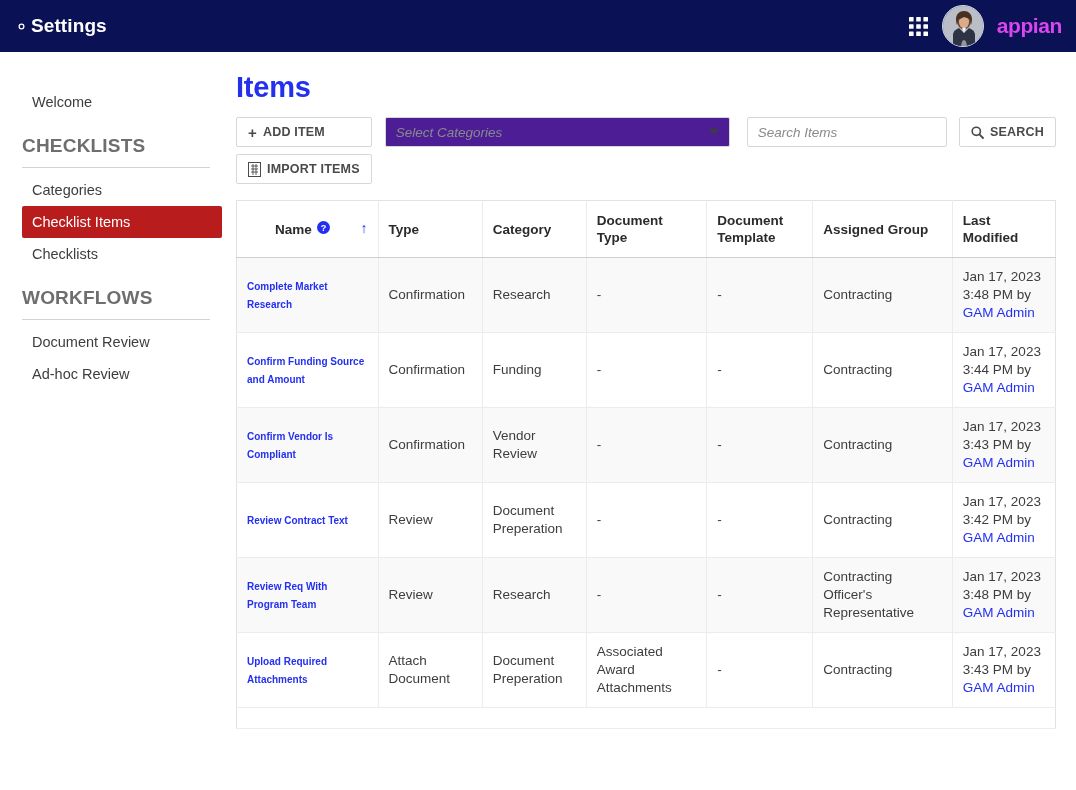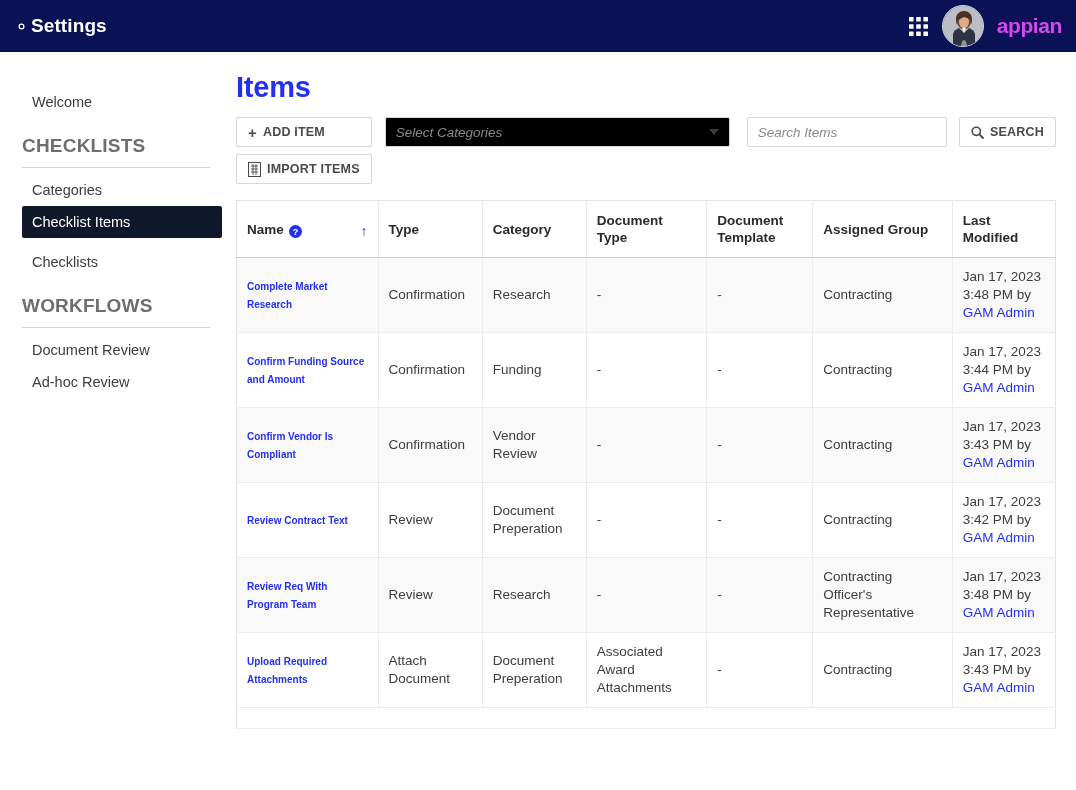--- a/index.html
+++ b/index.html
@@ -66,23 +66,23 @@
     background: #ffffff;
   }
   .side-link {
     display: block;
     font-size: 14.5px;
     color: #3d3d3d;
     padding: 7px 0 7px 32px;
     line-height: 18px;
   }
   .side-link.active {
-    background: #0f172a;
+    background: #b91c1c;
     color: #ffffff;
-    margin: 0 10px 8px 22px;
+    margin: 0 10px 0 22px;
     padding-left: 10px;
     border-radius: 2px;
   }
   .side-section {
     font-size: 19px;
     font-weight: bold;
     color: #6e6e6e;
     letter-spacing: 0.2px;
     padding: 17px 0 0 22px;
   }
@@ -142,21 +142,21 @@
 
   .select-wrap {
     flex: 0 0 345px;
     margin-left: 13px;
     position: relative;
   }
   .select-box {
     height: 30px;
     border: 1px solid #d7d7d7;
     border-radius: 2px;
-    background: #000000;
+    background: #4c1d95;
     display: flex;
     align-items: center;
     padding: 0 10px;
     cursor: pointer;
   }
   .select-placeholder {
     font-size: 13.5px;
     color: #8a8a8a;
     font-style: italic;
     flex: 1 1 auto;
@@ -220,21 +220,21 @@
     vertical-align: middle;
     font-size: 13.5px;
     color: #3d3d3d;
     padding: 10px;
     line-height: 18px;
   }
   table.grid td:last-child { border-right: none; }
   table.grid tbody tr:nth-child(odd) { background: #f9f9f9; }
   table.grid tbody tr:nth-child(even) { background: #ffffff; }
 
-  .namehead { display: flex; align-items: flex-end; }
+  .namehead { display: flex; align-items: flex-start; margin-left: 28px; }
   .help-icon { margin-left: 5px; display: inline-flex; }
   .sort-icon {
     margin-left: auto;
     color: #2430f0;
     font-size: 14px;
     font-weight: bold;
     line-height: 1;
   }
   .row-name {
     color: #2430f0;

